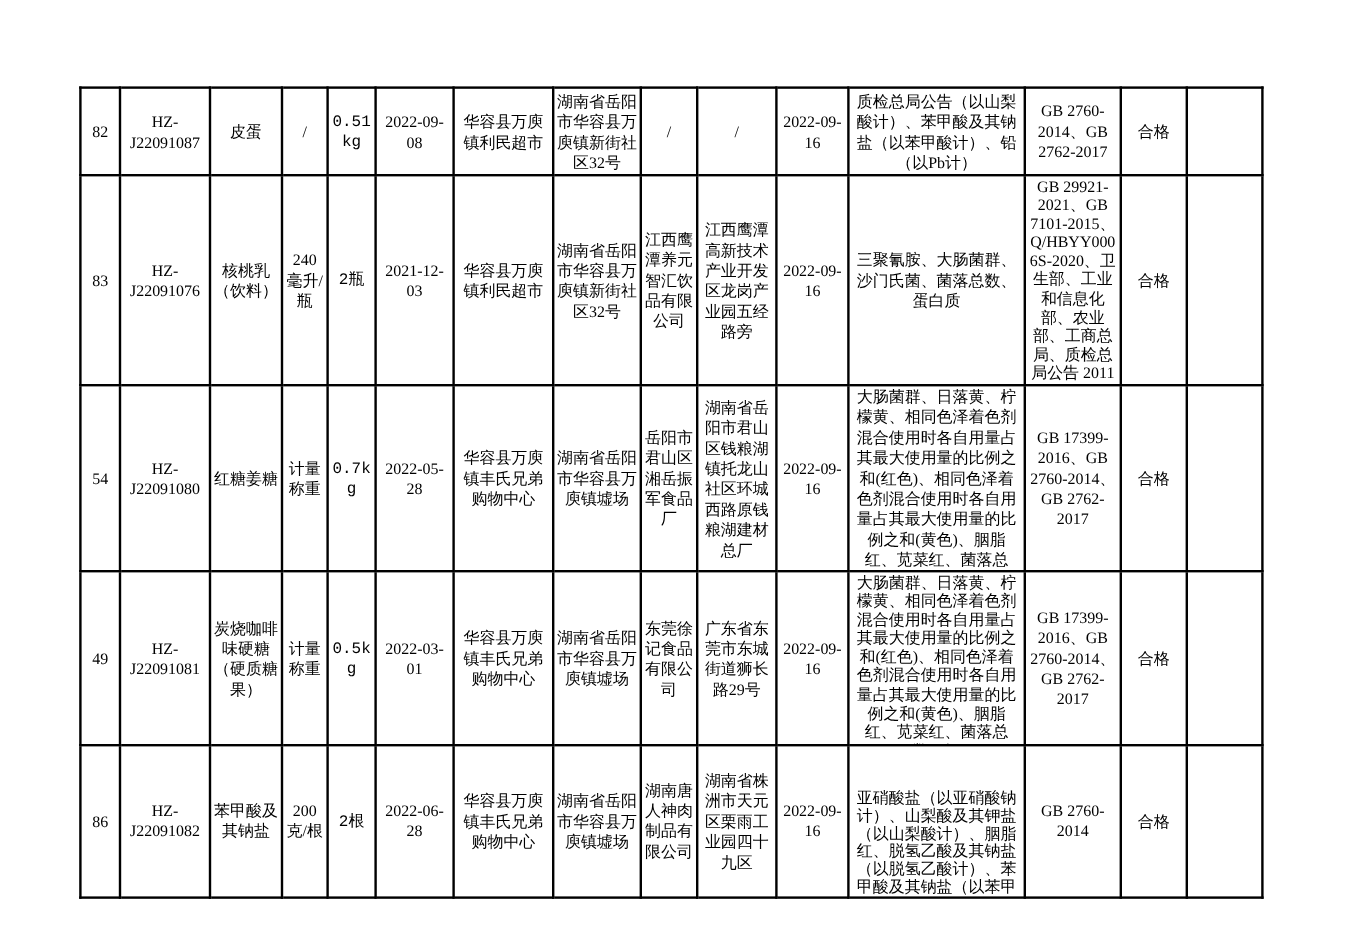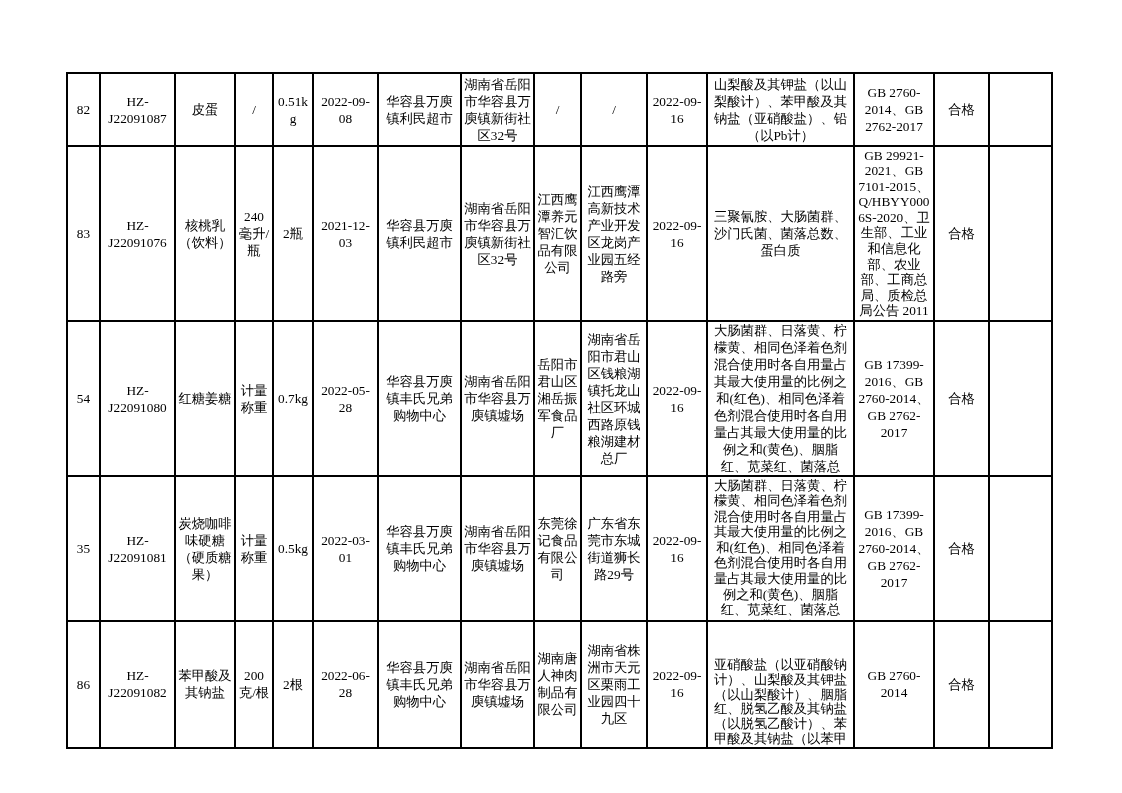--- a/index.html
+++ b/index.html
@@ -25,21 +25,21 @@
     word-wrap: break-word;
   }
   .cc { overflow: hidden; }
   tr.r0 { height: 73px; }  tr.r0 .cc { max-height: 70px; }
   tr.r1 { height: 175px; } tr.r1 .cc { max-height: 172px; }
   tr.r2 { height: 155px; } tr.r2 .cc { max-height: 153px; }
   tr.r3 { height: 145px; } tr.r3 .cc { max-height: 142px; }
   tr.r4 { height: 92px; }  tr.r4 .cc { max-height: 89px; }
   .compact  { line-height: 15.6px; }
   .compact2 { line-height: 14.8px; margin-top: 36px; }
-  .qty { word-break: break-all; }
+  .qty { word-break: break-all; font-family: Liberation Mono, monospace; }
 </style>
 </head>
 <body>
 
 <div class="page">
   <table class="insp">
     <colgroup>
       <col style="width:33px">
         <col style="width:75px">
         <col style="width:60px">
@@ -85,21 +85,21 @@
         <td>
             <div class="cc">/</div>
           </td>
         <td>
             <div class="cc">/</div>
           </td>
         <td>
             <div class="cc">2022-09-16</div>
           </td>
         <td>
-            <div class="cc">山梨酸及其钾盐（以山梨酸计）、苯甲酸及其钠盐（亚硝酸盐）、铅（以Pb计）</div>
+            <div class="cc">质检总局公告（以山梨酸计）、苯甲酸及其钠盐（以苯甲酸计）、铅（以Pb计）</div>
           </td>
         <td>
             <div class="cc">GB 2760-2014、GB 2762-2017</div>
           </td>
         <td>
             <div class="cc">合格</div>
           </td>
         <td>
             <div class="cc"></div>
           </td>
@@ -193,21 +193,21 @@
           </td>
         <td>
             <div class="cc">合格</div>
           </td>
         <td>
             <div class="cc"></div>
           </td>
       </tr>
       <tr class="r3">
         <td>
-            <div class="cc">35</div>
+            <div class="cc">49</div>
           </td>
         <td>
             <div class="cc">HZ-J22091081</div>
           </td>
         <td>
             <div class="cc">炭烧咖啡味硬糖（硬质糖果）</div>
           </td>
         <td>
             <div class="cc">计量称重</div>
           </td>

